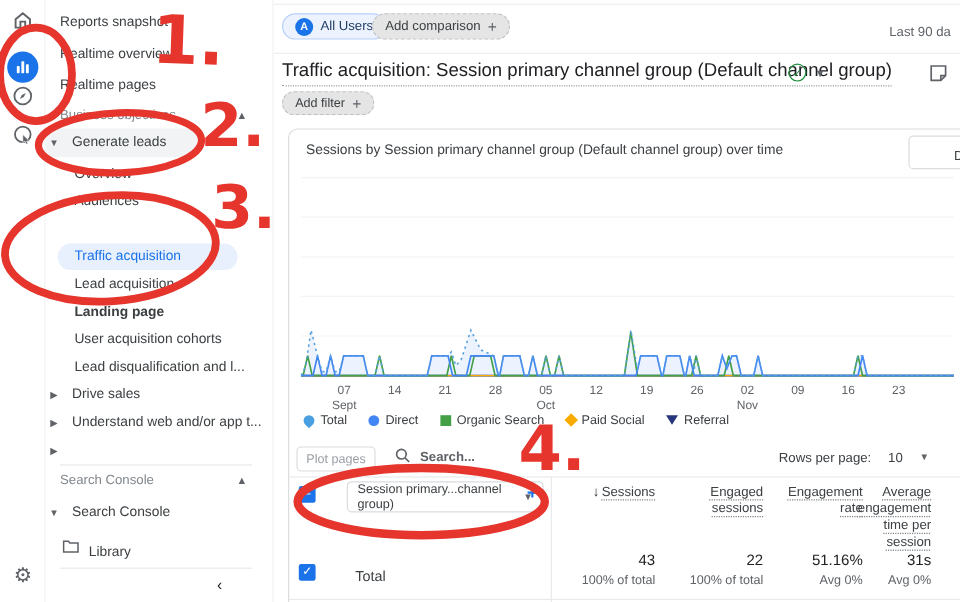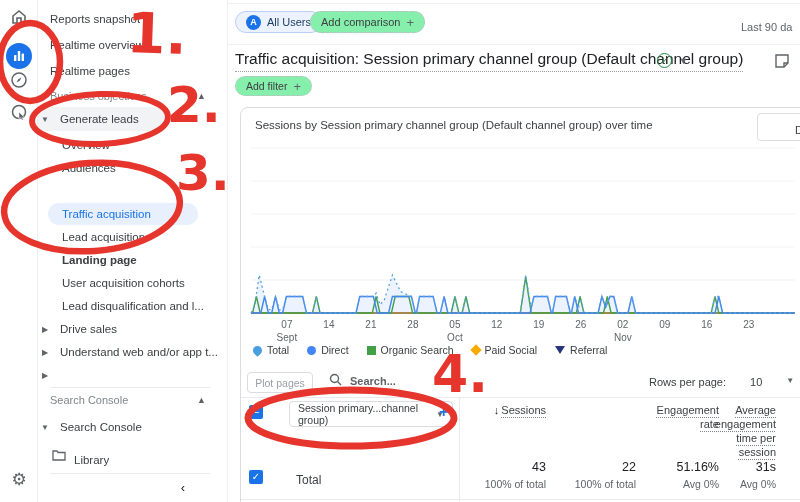--- a/index.html
+++ b/index.html
@@ -29,21 +29,21 @@
   .collapse-chevron { position:absolute; left:130px; top:480px; width:30px; height:18px; font-size:13px; color:#202124; text-align:center; cursor:pointer; }
 
   
   .main { position:absolute; left:228px; top:0; width:572px; height:502px; background:#fff; }
   .hairline-top { position:absolute; left:0; top:3px; width:572px; border-top:1px solid #eceef0; }
   .hairline-pills { position:absolute; left:0; top:44px; width:572px; border-top:1px solid #eceef0; }
 
   .pill { position:absolute; display:flex; align-items:center; height:22px; border-radius:12px; font-size:11px; color:#3c4043; padding:0 10px; cursor:pointer; }
   .pill-users { left:7px; top:11px; background:#ecf3fe; border:1px solid #b7d0f8; gap:6px; color:#1f3c64; }
   .avatar { width:15px; height:15px; border-radius:50%; background:#1a73e8; color:#fff; font-size:9px; font-weight:bold; display:flex; align-items:center; justify-content:center; }
-  .pill-dashed { border:1px dashed #bdc1c6; background:#86efac; gap:6px; }
+  .pill-dashed { border:1px dashed #bdc1c6; background:#e5e5e5; gap:6px; }
   .pill-compare { left:82px; top:11px; }
   .pill-filter { left:7px; top:76px; height:20px; font-size:10.5px; }
   .plus-glyph { color:#5f6368; font-size:13px; }
   .date-range { position:absolute; left:513px; top:21px; font-size:11px; color:#5f6368; white-space:nowrap; }
 
   .report-title { position:absolute; left:7px; top:50px; font-size:15.5px; color:#202124; border-bottom:1px dotted #9aa0a6; padding-bottom:3px; white-space:nowrap; }
   .check-circle { position:absolute; left:429px; top:53px; width:15px; height:15px; border:1.5px solid #1e8e3e; border-radius:50%; color:#1e8e3e; font-size:9px; display:flex; align-items:center; justify-content:center; cursor:pointer; }
   .title-caret { position:absolute; left:451px; top:56px; color:#5f6368; font-size:9px; cursor:pointer; }
   .note-icon { position:absolute; left:546px; top:53px; cursor:pointer; }
 
@@ -56,21 +56,21 @@
   .mk { display:inline-block; }
   .mk-pin { width:9px; height:9px; border-radius:50% 50% 50% 0; transform:rotate(-45deg); }
   .mk-circle { width:9px; height:9px; border-radius:50%; }
   .mk-square { width:9px; height:9px; }
   .mk-diamond { width:8px; height:8px; transform:rotate(45deg); }
   .mk-tri { width:0; height:0; border-left:5px solid transparent; border-right:5px solid transparent; border-top:8px solid #26357c; }
 
   
   .btn-plot-rows { position:absolute; left:6px; top:264px; width:66px; height:21px; border:1px solid #dadce0; border-radius:4px; background:#fff; color:#9aa0a6; font-size:10.5px; display:flex; align-items:center; justify-content:center; }
   .search-wrap { position:absolute; left:88px; top:265px; display:flex; align-items:center; gap:8px; color:#5f6368; font-size:11px; cursor:text;font-weight:bold; }
-  .rpp { position:absolute; left:408px; top:268px; display:flex; align-items:flex-start; gap:24px; font-size:11px; color:#3c4043; }
+  .rpp { position:absolute; left:408px; top:268px; display:flex; align-items:flex-start; gap:14px; font-size:11px; color:#3c4043; }
   .rpp .caret { font-size:8px; color:#5f6368; }
   .table-topline { position:absolute; left:0; top:289px; width:600px; border-top:1px solid #e8eaed; }
   .vdivider { position:absolute; left:218px; top:289px; height:131px; border-left:1px solid #e8eaed; }
   .rowline { position:absolute; left:0; top:391px; width:600px; border-top:1px solid #e8eaed; }
 
   .cbx { position:absolute; width:14px; height:14px; border-radius:2px; background:#1a73e8; color:#fff; font-size:10px; line-height:14px; text-align:center; cursor:pointer; }
   .dim-dropdown { position:absolute; left:48px; top:293px; width:164px; height:26px; border:1px solid #dadce0; border-radius:4px; display:flex; align-items:center; padding:0 8px; font-size:10.5px; color:#3c4043; cursor:pointer; }
   .dim-dropdown .caret { margin-left:auto; font-size:8px; color:#5f6368; }
   .add-dim { position:absolute; left:198px; top:295px; color:#1a73e8; font-size:16px; font-weight:bold; cursor:pointer; }
 
@@ -321,20 +321,21 @@
     <div class="cbx" style="left:8px; top:297px;">–</div>
     <div class="dim-dropdown">
       <span>Session primary...channel group)</span>
       <span class="caret">▼</span>
     </div>
     <div class="add-dim">+</div>
 
     <div class="colhead" style="left:225px; width:80px;">
       <span class="sort-ic">↓</span><span class="u">Sessions</span>
     </div>
+    <div class="colhead" style="left:330px; width:65px;"><span class="u">Engaged sessions</span></div>
     <div class="colhead" style="left:398px; width:80px;"><span class="u">Engagement rate</span></div>
     <div class="colhead" style="left:457px; width:78px;"><span class="u">Average engagement time per session</span></div>
 
     <div class="cbx" style="left:8px; top:362px;">✓</div>
     <div class="total-lbl">Total</div>
 
     <div class="cell-val" style="left:225px; width:80px;">43</div>
     <div class="cell-sub" style="left:225px; width:80px;">100% of total</div>
     <div class="cell-val" style="left:315px; width:80px;">22</div>
     <div class="cell-sub" style="left:315px; width:80px;">100% of total</div>

